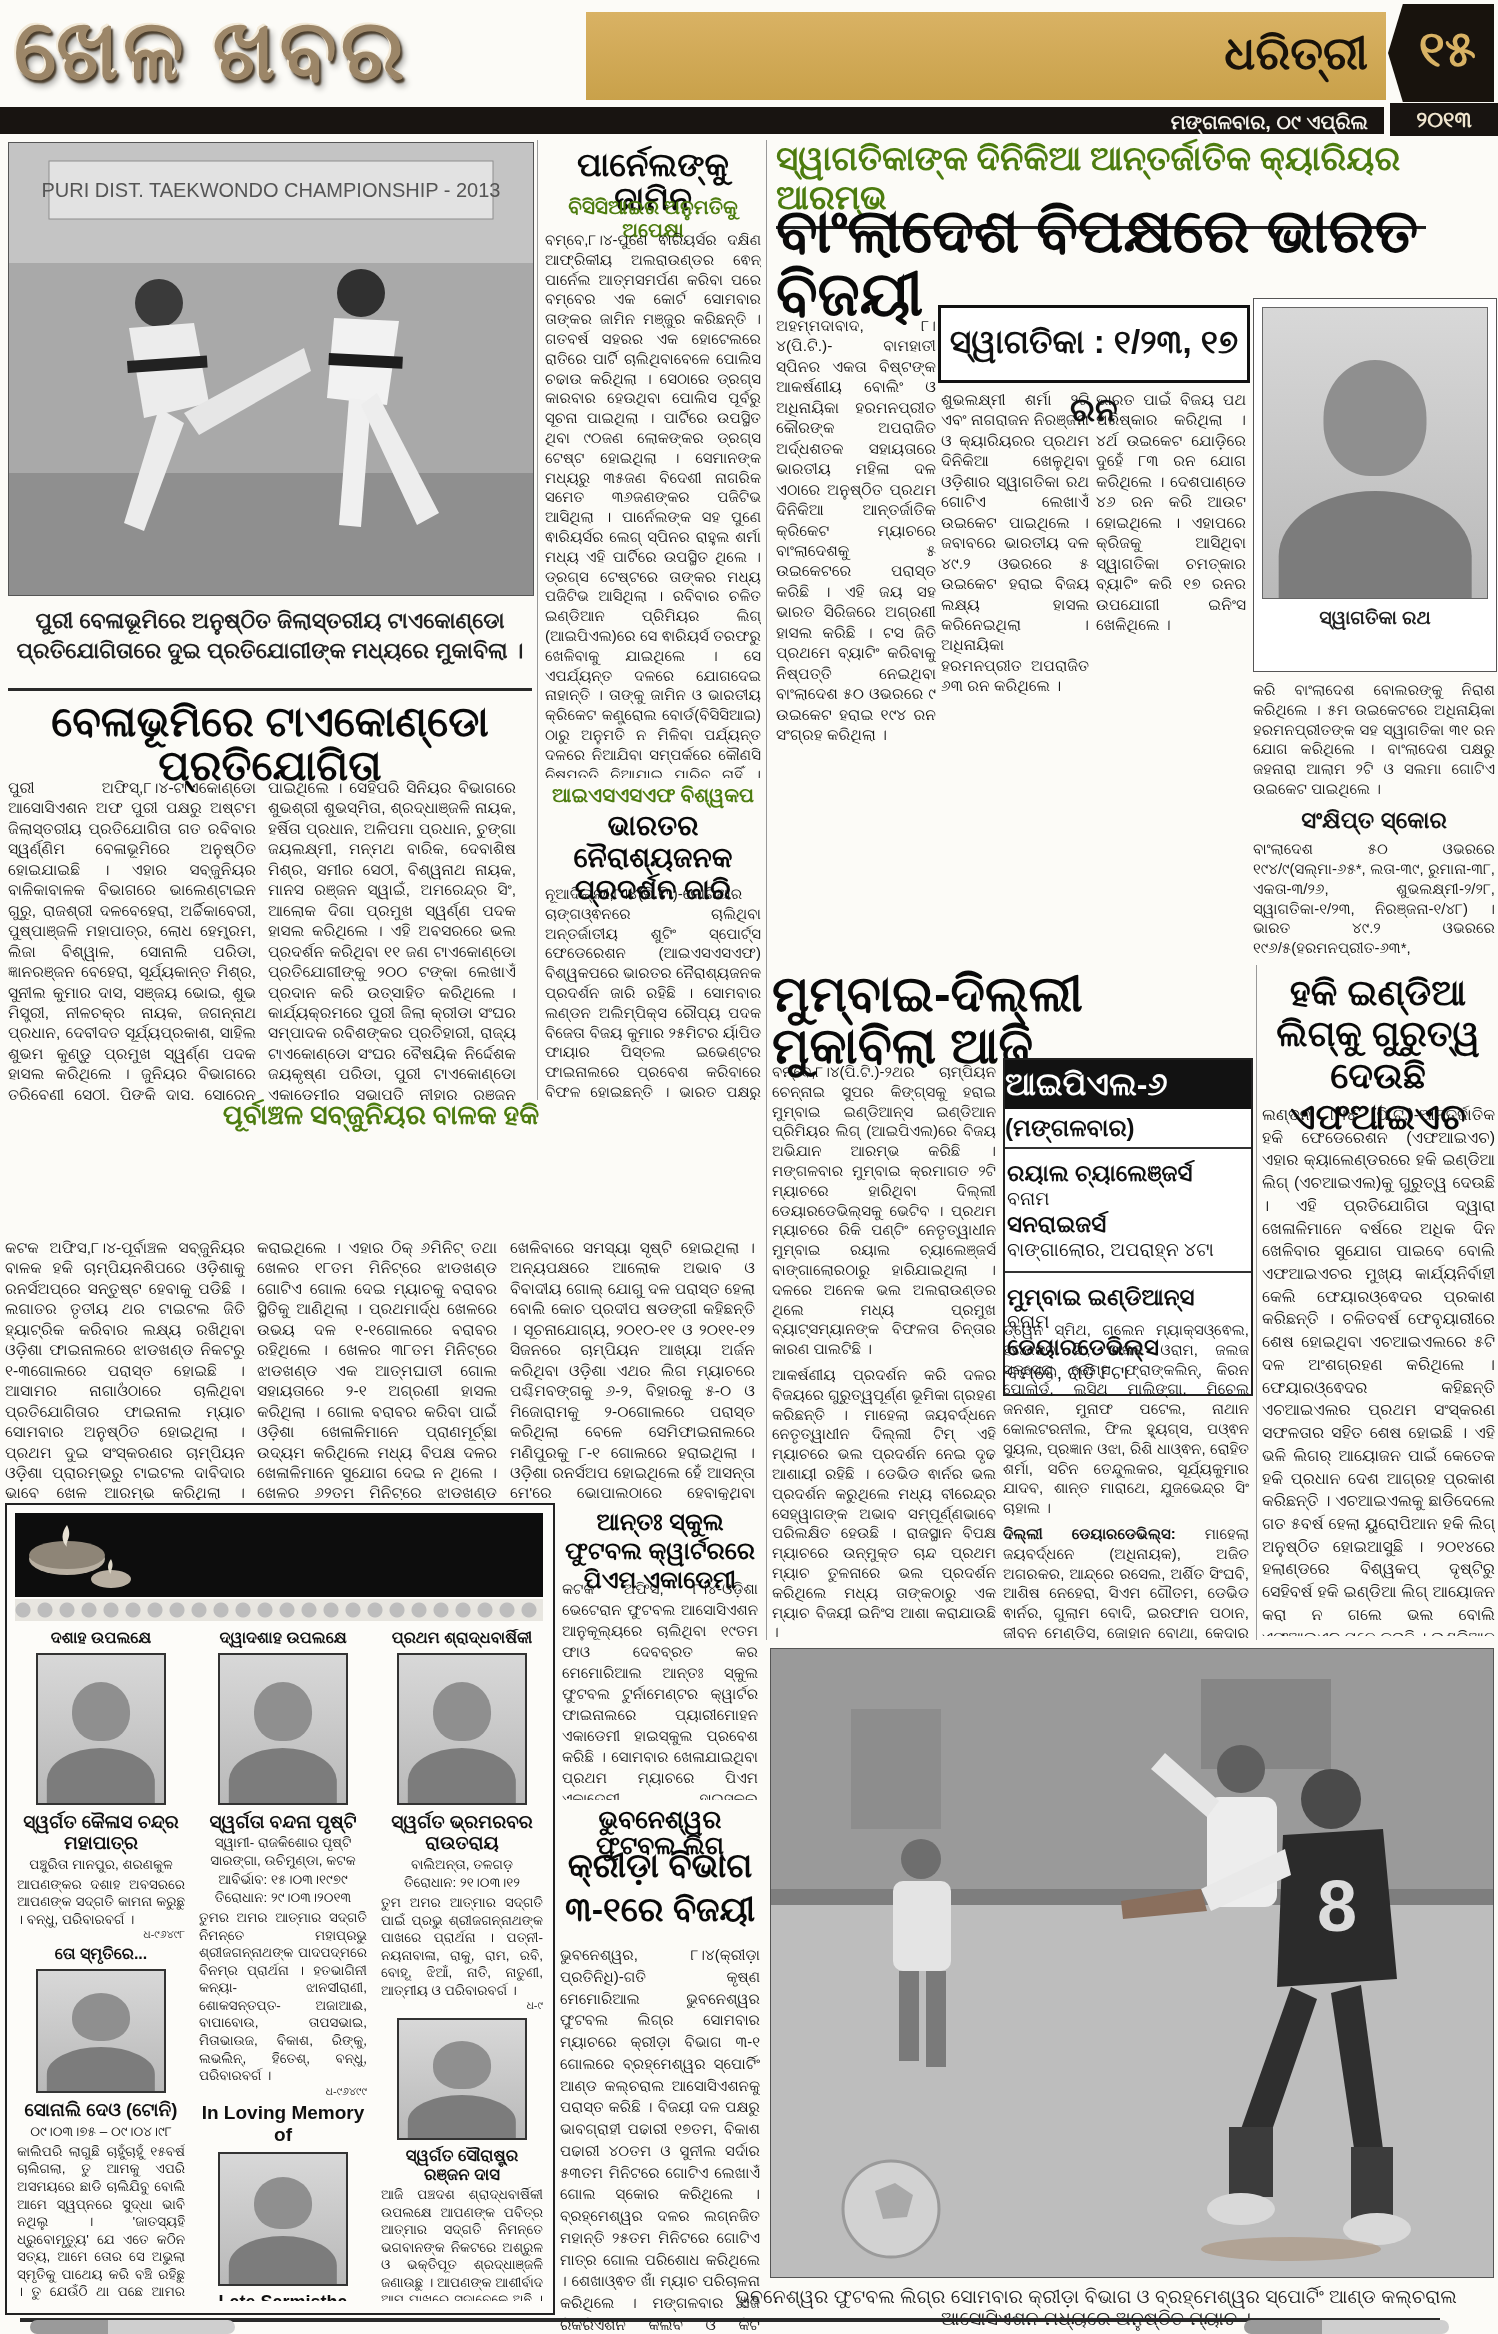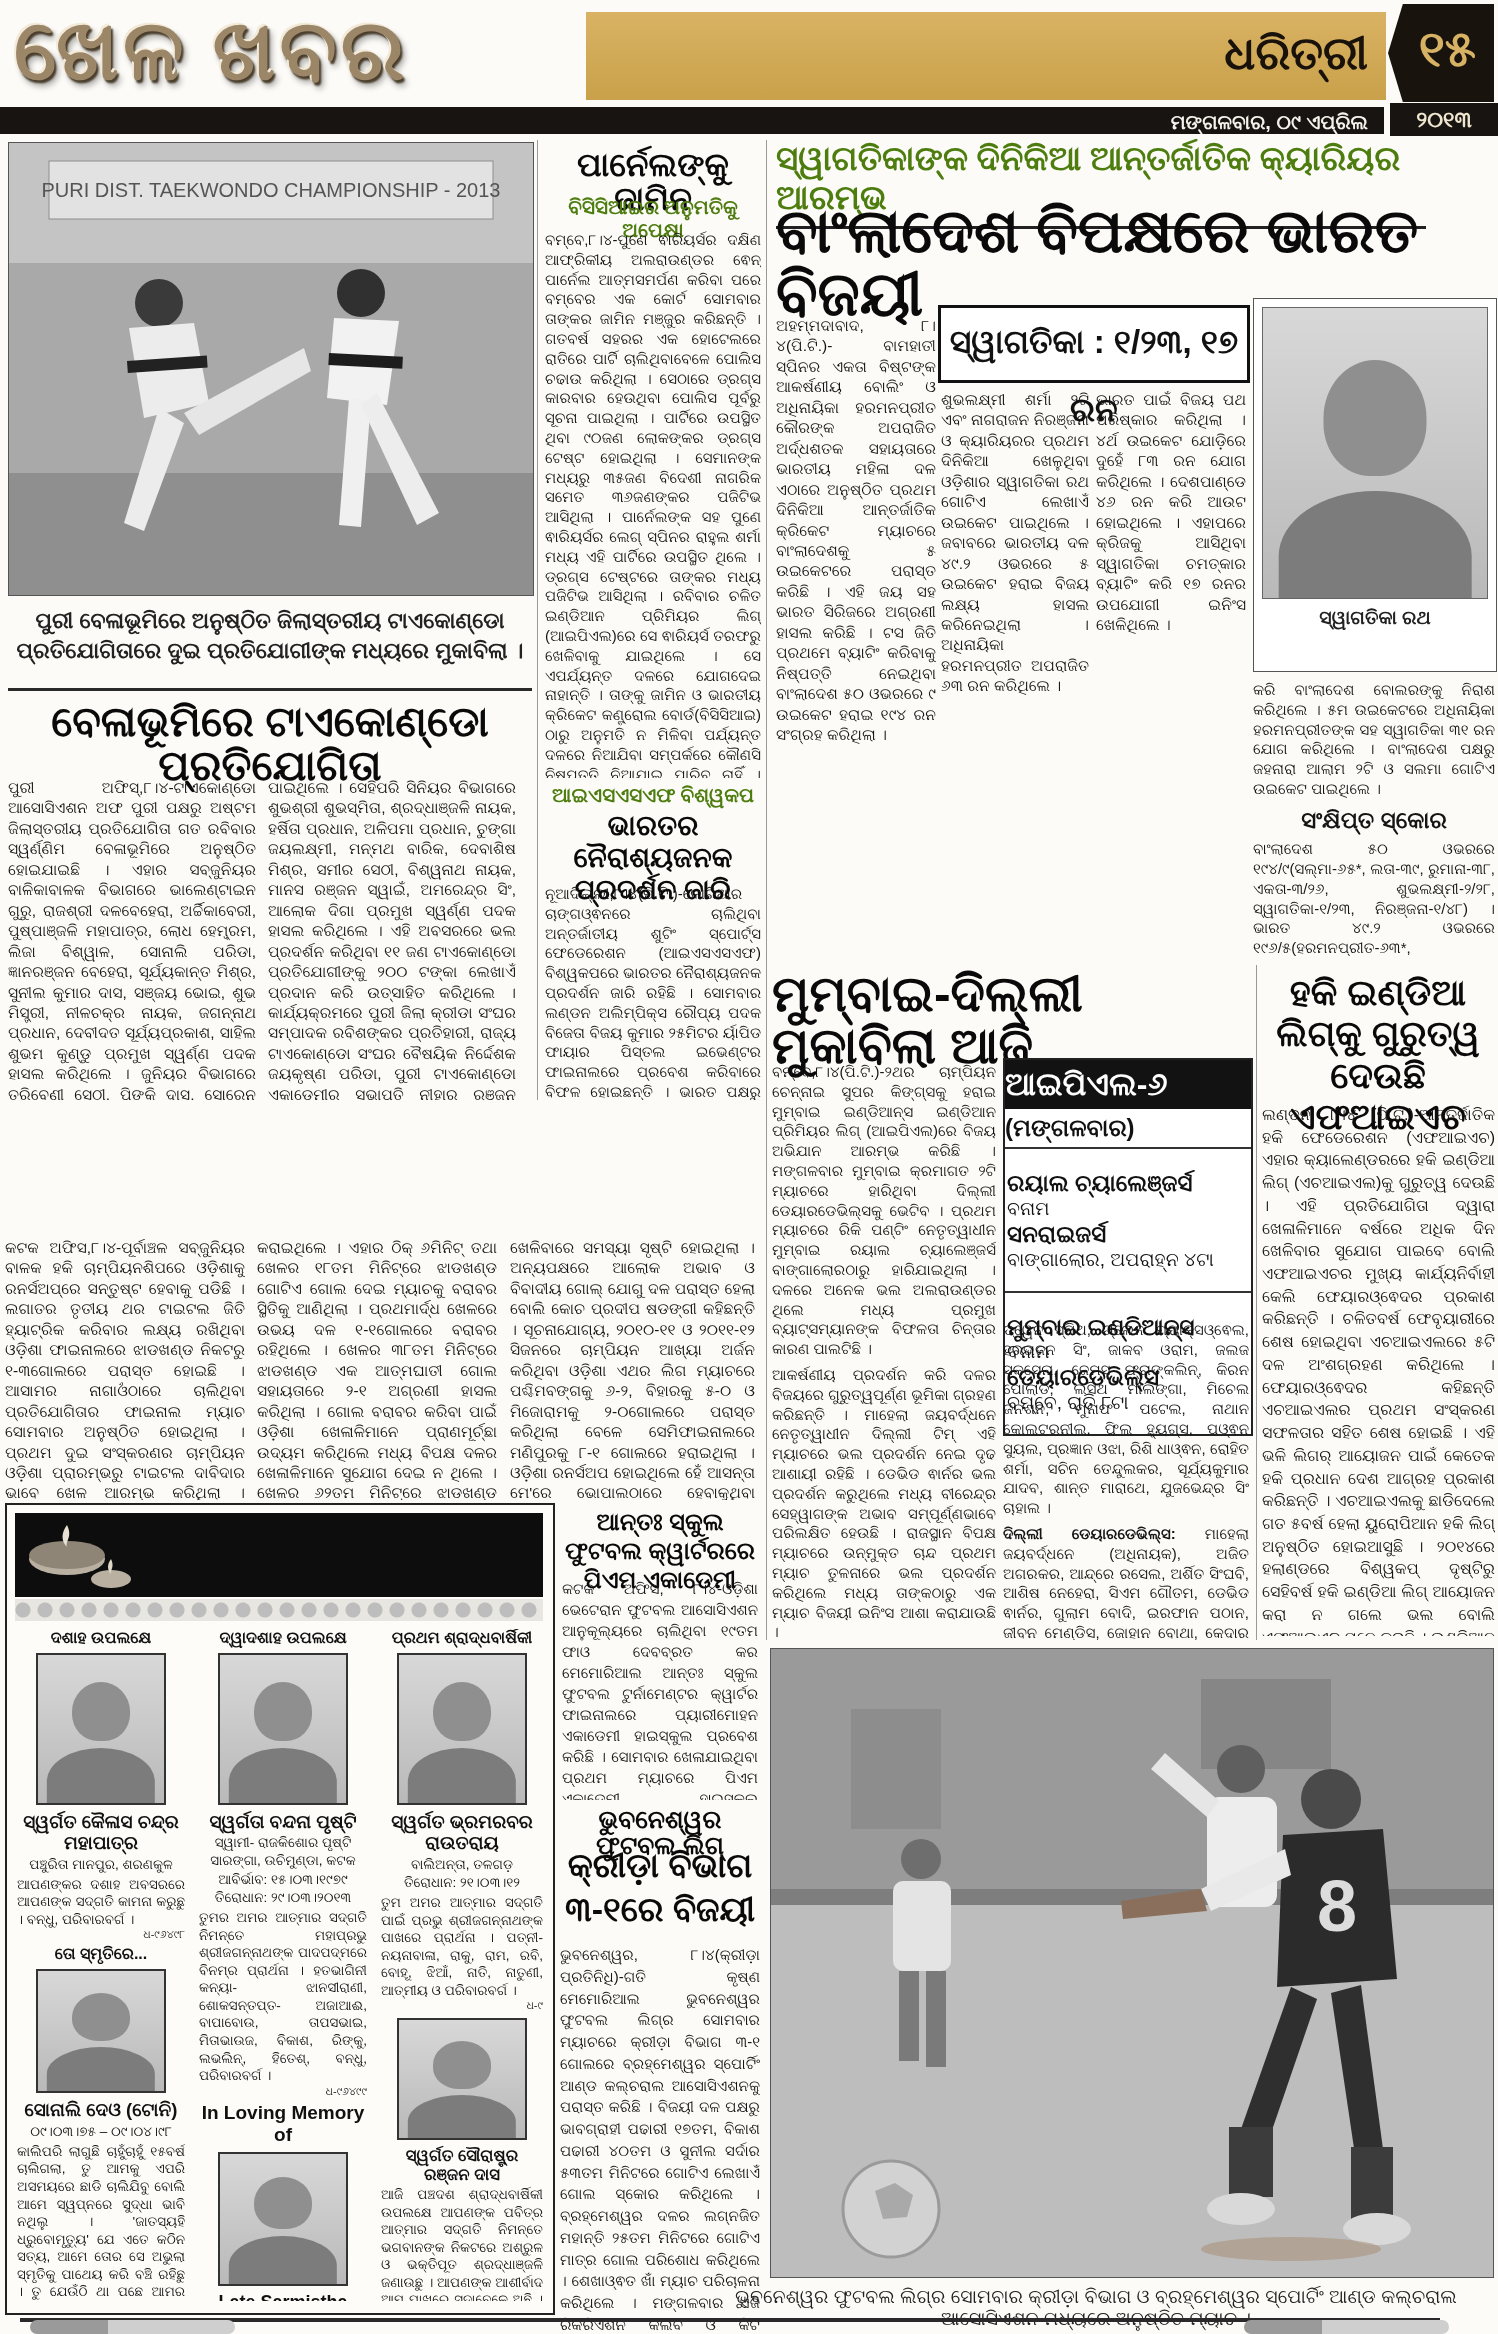--- a/index.html
+++ b/index.html
@@ -34,21 +34,21 @@
   
   .rule{position:absolute;background:#2a2a2a;}
   .kick{position:absolute;font-weight:bold;text-align:center;color:#4d7c0f;font-family:Liberation Serif, serif;}
   .head{position:absolute;font-weight:bold;color:#0a0a0a;line-height:1.04;}
   
   .score-box{left:938px;top:305px;width:306px;height:72px;border:3px solid #111;background:#fff;
              font-size:33px;font-weight:bold;text-align:center;line-height:68px;}
   .ipl-box{left:1003px;top:1058px;width:246px;border:2px solid #222;background:#fff;}
   .ipl-title{background:#121212;color:#fff;font-size:32px;font-weight:bold;padding:6px 0;}
   .ipl-day{font-size:24px;font-weight:bold;padding:5px 0;border-bottom:2px solid #333;}
-  .fixture{padding:20px 2px;border-bottom:2px solid #333;}
+  .fixture{padding:10px 2px;border-bottom:2px solid #333;}
   .fixture:last-child{border-bottom:none;}
   .f-team{font-size:23px;font-weight:bold;line-height:1.25;}
   .f-vs{font-size:19px;}
   .f-venue{font-size:19px;}
   
   .obit-box{left:5px;top:1503px;width:546px;height:808px;border:2px solid #222;background:#fdfcf9;}
   .obit-banner{position:absolute;left:8px;top:8px;width:528px;height:84px;background:#0d0d0d;}
   .obit-banner .title{position:absolute;left:50%;top:8px;transform:translateX(-50%);
         color:#fff;font-size:52px;font-weight:bold;white-space:nowrap;}
   .flowers{position:absolute;left:8px;top:94px;width:528px;height:22px;
@@ -132,20 +132,21 @@
 
   <div class="col" style="left:776px;top:316px;width:160px;height:640px;">ଅହମ୍ମଦାବାଦ, ୮।୪(ପି.ଟି.)- ବାମହାତୀ ସ୍ପିନର ଏକତା ବିଷ୍ଟଙ୍କ ଆକର୍ଷଣୀୟ ବୋଲିଂ ଓ ଅଧିନାୟିକା ହରମନପ୍ରୀତ କୌରଙ୍କ ଅପରାଜିତ ଅର୍ଦ୍ଧଶତକ ସହାୟତାରେ ଭାରତୀୟ ମହିଳା ଦଳ ଏଠାରେ ଅନୁଷ୍ଠିତ ପ୍ରଥମ ଦିନିକିଆ ଆନ୍ତର୍ଜାତିକ କ୍ରିକେଟ ମ୍ୟାଚରେ ବାଂଲାଦେଶକୁ ୫ ଉଇକେଟରେ ପରାସ୍ତ କରିଛି । ଏହି ଜୟ ସହ ଭାରତ ସିରିଜରେ ଅଗ୍ରଣୀ ହାସଲ କରିଛି । ଟସ ଜିତି ପ୍ରଥମେ ବ୍ୟାଟିଂ କରିବାକୁ ନିଷ୍ପତ୍ତି ନେଇଥିବା ବାଂଲାଦେଶ ୫୦ ଓଭରରେ ୯ ଉଇକେଟ ହରାଇ ୧୯୪ ରନ ସଂଗ୍ରହ କରିଥିଲା ।</div>
   <div class="col" style="left:941px;top:390px;width:148px;height:566px;">ଶୁଭଲକ୍ଷ୍ମୀ ଶର୍ମା ୨ଟି ଏବଂ ନାଗରାଜନ ନିରଞ୍ଜନା ଓ କ୍ୟାରିୟରର ପ୍ରଥମ ଦିନିକିଆ ଖେଳୁଥିବା ଓଡ଼ିଶାର ସ୍ୱାଗତିକା ରଥ ଗୋଟିଏ ଲେଖାଏଁ ଉଇକେଟ ପାଇଥିଲେ । ଜବାବରେ ଭାରତୀୟ ଦଳ ୪୯.୨ ଓଭରରେ ୫ ଉଇକେଟ ହରାଇ ବିଜୟ ଲକ୍ଷ୍ୟ ହାସଲ କରିନେଇଥିଲା । ଅଧିନାୟିକା ହରମନପ୍ରୀତ ଅପରାଜିତ ୬୩ ରନ କରିଥିଲେ ।</div>
   <div class="col" style="left:1096px;top:390px;width:150px;height:566px;">ଭାରତ ପାଇଁ ବିଜୟ ପଥ ପରିଷ୍କାର କରିଥିଲା । ୪ର୍ଥ ଉଇକେଟ ଯୋଡ଼ିରେ ଦୁହେଁ ୮୩ ରନ ଯୋଗ କରିଥିଲେ । ଦେଶପାଣ୍ଡେ ୪୬ ରନ କରି ଆଉଟ ହୋଇଥିଲେ । ଏହାପରେ କ୍ରିଜକୁ ଆସିଥିବା ସ୍ୱାଗତିକା ଚମତ୍କାର ବ୍ୟାଟିଂ କରି ୧୭ ରନର ଉପଯୋଗୀ ଇନିଂସ ଖେଳିଥିଲେ ।</div>
   <div class="col" style="left:1253px;top:680px;width:242px;height:276px;font-size:15px;">
     <p>କରି ବାଂଲାଦେଶ ବୋଲରଙ୍କୁ ନିରାଶ କରିଥିଲେ । ୫ମ ଉଇକେଟରେ ଅଧିନାୟିକା ହରମନପ୍ରୀତଙ୍କ ସହ ସ୍ୱାଗତିକା ୩୧ ରନ ଯୋଗ କରିଥିଲେ । ବାଂଲାଦେଶ ପକ୍ଷରୁ ଜହନାରା ଆଲାମ ୨ଟି ଓ ସଲମା ଗୋଟିଏ ଉଇକେଟ ପାଇଥିଲେ ।</p>
     <p class="bold ctr" style="font-size:23px;margin:4px 0;">ସଂକ୍ଷିପ୍ତ ସ୍କୋର</p>
     <p>ବାଂଲାଦେଶ ୫୦ ଓଭରରେ ୧୯୪/୯(ସଲ୍ମା-୬୫*, ଲତା-୩୯, ରୁମାନା-୩୮, ଏକତା-୩/୨୬, ଶୁଭଲକ୍ଷ୍ମୀ-୨/୨୮, ସ୍ୱାଗତିକା-୧/୨୩, ନିରଞ୍ଜନା-୧/୪୮) । ଭାରତ ୪୯.୨ ଓଭରରେ ୧୯୬/୫(ହରମନପ୍ରୀତ-୬୩*, ଦେଶପାଣ୍ଡେ-୪୬, କାମିନୀ-୨୩, ମେଶରମ-୨୨, ଜହନାରା-୨/୩୧, ସଲ୍ମା-୧/୩୦) ।</p>
   </div>
 
+  <div class="kick" style="left:0px;top:1100px;width:762px;font-size:27px;">ପୂର୍ବାଞ୍ଚଳ ସବ୍‌ଜୁନିୟର ବାଳକ ହକି</div>
   <div class="col" style="left:5px;top:1238px;width:240px;height:262px;">କଟକ ଅଫିସ,୮।୪-ପୂର୍ବାଞ୍ଚଳ ସବ୍‌ଜୁନିୟର ବାଳକ ହକି ଚାମ୍ପିୟନଶିପରେ ଓଡ଼ିଶାକୁ ରନର୍ସଅପ୍‌ରେ ସନ୍ତୁଷ୍ଟ ହେବାକୁ ପଡିଛି । ଲଗାତର ତୃତୀୟ ଥର ଟାଇଟଲ ଜିତି ହ୍ୟାଟ୍ରିକ କରିବାର ଲକ୍ଷ୍ୟ ରଖିଥିବା ଓଡ଼ିଶା ଫାଇନାଲରେ ଝାଡଖଣ୍ଡ ନିକଟରୁ ୧-୩ଗୋଲରେ ପରାସ୍ତ ହୋଇଛି । ଆସାମର ନାଗାଓଁଠାରେ ଚାଲିଥିବା ପ୍ରତିଯୋଗିତାର ଫାଇନାଲ ମ୍ୟାଚ ସୋମବାର ଅନୁଷ୍ଠିତ ହୋଇଥିଲା । ପ୍ରଥମ ଦୁଇ ସଂସ୍କରଣର ଚାମ୍ପିୟନ ଓଡ଼ିଶା ପ୍ରାରମ୍ଭରୁ ଟାଇଟଲ ଦାବିଦାର ଭାବେ ଖେଳ ଆରମ୍ଭ କରିଥିଲା । ମ୍ୟାଚର ୧୨ତମ ମିନିଟ୍‌ରେ ଅଶ୍ୱିନୀ କୁକୁରଙ୍କ ଏକ ପାସକୁ ଫରୱାର୍ଡ ଅମିତ ଚିରମାକେ ଗୋଲରେ ପରିଣତ କରି ଦଳକୁ ଅଗ୍ରଣୀ</div>
   <div class="col" style="left:257px;top:1238px;width:240px;height:262px;">କରାଇଥିଲେ । ଏହାର ଠିକ୍ ୬ମିନିଟ୍ ତଥା ଖେଳର ୧୮ତମ ମିନିଟ୍‌ରେ ଝାଡଖଣ୍ଡ ଗୋଟିଏ ଗୋଲ ଦେଇ ମ୍ୟାଚକୁ ବରାବର ସ୍ଥିତିକୁ ଆଣିଥିଲା । ପ୍ରଥମାର୍ଦ୍ଧ ଖେଳରେ ଉଭୟ ଦଳ ୧-୧ଗୋଲରେ ବରାବର ରହିଥିଲେ । ଖେଳର ୩୮ତମ ମିନିଟ୍‌ରେ ଝାଡଖଣ୍ଡ ଏକ ଆତ୍ମଘାତୀ ଗୋଲ ସହାୟତାରେ ୨-୧ ଅଗ୍ରଣୀ ହାସଲ କରିଥିଲା । ଗୋଲ ବରାବର କରିବା ପାଇଁ ଓଡ଼ିଶା ଖେଳାଳିମାନେ ପ୍ରାଣମୂର୍ଚ୍ଛା ଉଦ୍ୟମ କରିଥିଲେ ମଧ୍ୟ ବିପକ୍ଷ ଦଳର ଖେଳାଳିମାନେ ସୁଯୋଗ ଦେଇ ନ ଥିଲେ । ଖେଳର ୬୨ତମ ମିନିଟ୍‌ରେ ଝାଡଖଣ୍ଡ ତୃତୀୟଗୋଲ ଦେଇ ମ୍ୟାଚକୁ ୩-୧ଗୋଲରେ ଜିଣିନେଇଥିଲା । ଟର୍ଫ ଫିଲ୍ଡରେ ଅଭ୍ୟାସରତ ଓଡ଼ିଶା ଦଳକୁ ଗ୍ରାସ ଫିଲ୍ଡରେ</div>
   <div class="col" style="left:510px;top:1238px;width:245px;height:262px;">ଖେଳିବାରେ ସମସ୍ୟା ସୃଷ୍ଟି ହୋଇଥିଲା । ଅନ୍ୟପକ୍ଷରେ ଆଲୋକ ଅଭାବ ଓ ବିବାଦୀୟ ଗୋଲ୍ ଯୋଗୁ ଦଳ ପରାସ୍ତ ହେଲା ବୋଲି କୋଚ ପ୍ରଦୀପ ଷଡଙ୍ଗୀ କହିଛନ୍ତି । ସୂଚନାଯୋଗ୍ୟ, ୨୦୧୦-୧୧ ଓ ୨୦୧୧-୧୨ ସିଜନରେ ଚାମ୍ପିୟନ ଆଖ୍ୟା ଅର୍ଜନ କରିଥିବା ଓଡ଼ିଶା ଏଥର ଲିଗ ମ୍ୟାଚରେ ପଶ୍ଚିମବଙ୍ଗକୁ ୬-୨, ବିହାରକୁ ୫-୦ ଓ ମିଜୋରାମକୁ ୨-୦ଗୋଲରେ ପରାସ୍ତ କରିଥିଲା ବେଳେ ସେମିଫାଇନାଲରେ ମଣିପୁରକୁ ୮-୧ ଗୋଲରେ ହରାଇଥିଲା । ଓଡ଼ିଶା ରନର୍ସଅପ ହୋଇଥିଲେ ହେଁ ଆସନ୍ତା ମେ'ରେ ଭୋପାଲଠାରେ ହେବାକୁଥିବା ସର୍ବଭାରତୀୟ ବାଳକ ହକି ପ୍ରତିଯୋଗିତାରେ ଖେଳିବାକୁ ଯୋଗ୍ୟତା ଅର୍ଜନ କରିଛି ।</div>
 
   <div class="head" style="left:772px;top:968px;width:480px;font-size:50px;">ମୁମ୍ବାଇ-ଦିଲ୍ଲୀ ମୁକାବିଲା ଆଜି</div>
   <div class="col" style="left:772px;top:1062px;width:224px;height:578px;font-size:15px;">
     <p>ବମ୍ବେ,୮।୪(ପି.ଟି.)-୨ଥର ଚାମ୍ପିୟନ ଚେନ୍ନାଇ ସୁପର କିଙ୍ଗ୍‌ସକୁ ହରାଇ ମୁମ୍ବାଇ ଇଣ୍ଡିଆନ୍ସ ଇଣ୍ଡିଆନ ପ୍ରିମିୟର ଲିଗ୍ (ଆଇପିଏଲ)ରେ ବିଜୟ ଅଭିଯାନ ଆରମ୍ଭ କରିଛି । ମଙ୍ଗଳବାର ମୁମ୍ବାଇ କ୍ରମାଗତ ୨ଟି ମ୍ୟାଚରେ ହାରିଥିବା ଦିଲ୍ଲୀ ଡେୟାରଡେଭିଲ୍ସକୁ ଭେଟିବ । ପ୍ରଥମ ମ୍ୟାଚରେ ରିକି ପଣ୍ଟିଂ ନେତୃତ୍ୱାଧୀନ ମୁମ୍ବାଇ ରୟାଲ ଚ୍ୟାଲେଞ୍ଜର୍ସ ବାଙ୍ଗାଲୋରଠାରୁ ହାରିଯାଇଥିଲା । ଦଳରେ ଅନେକ ଭଲ ଅଲରାଉଣ୍ଡର ଥିଲେ ମଧ୍ୟ ପ୍ରମୁଖ ବ୍ୟାଟ୍ସମ୍ୟାନଙ୍କ ବିଫଳତା ଚିନ୍ତାର କାରଣ ପାଲଟିଛି ।</p>
     <p>ଆକର୍ଷଣୀୟ ପ୍ରଦର୍ଶନ କରି ଦଳର ବିଜୟରେ ଗୁରୁତ୍ୱପୂର୍ଣ୍ଣ ଭୂମିକା ଗ୍ରହଣ କରିଛନ୍ତି । ମାହେଲା ଜୟବର୍ଦ୍ଧନେ ନେତୃତ୍ୱାଧୀନ ଦିଲ୍ଲୀ ଟିମ୍ ଏହି ମ୍ୟାଚରେ ଭଲ ପ୍ରଦର୍ଶନ ନେଇ ଦୃଢ ଆଶାୟୀ ରହିଛି । ଡେଭିଡ ଵାର୍ନର ଭଲ ପ୍ରଦର୍ଶନ କରୁଥିଲେ ମଧ୍ୟ ବୀରେନ୍ଦ୍ର ସେହ୍ୱାଗଙ୍କ ଅଭାବ ସମ୍ପୂର୍ଣ୍ଣଭାବେ ପରିଲକ୍ଷିତ ହେଉଛି । ରାଜସ୍ଥାନ ବିପକ୍ଷ ମ୍ୟାଚରେ ଉନ୍ମୁକ୍ତ ଚାନ୍ଦ ପ୍ରଥମ ମ୍ୟାଚ ତୁଳନାରେ ଭଲ ପ୍ରଦର୍ଶନ କରିଥିଲେ ମଧ୍ୟ ତାଙ୍କଠାରୁ ଏକ ମ୍ୟାଚ ବିଜୟୀ ଇନିଂସ ଆଶା କରାଯାଉଛି ।</p>
 
   </div>

